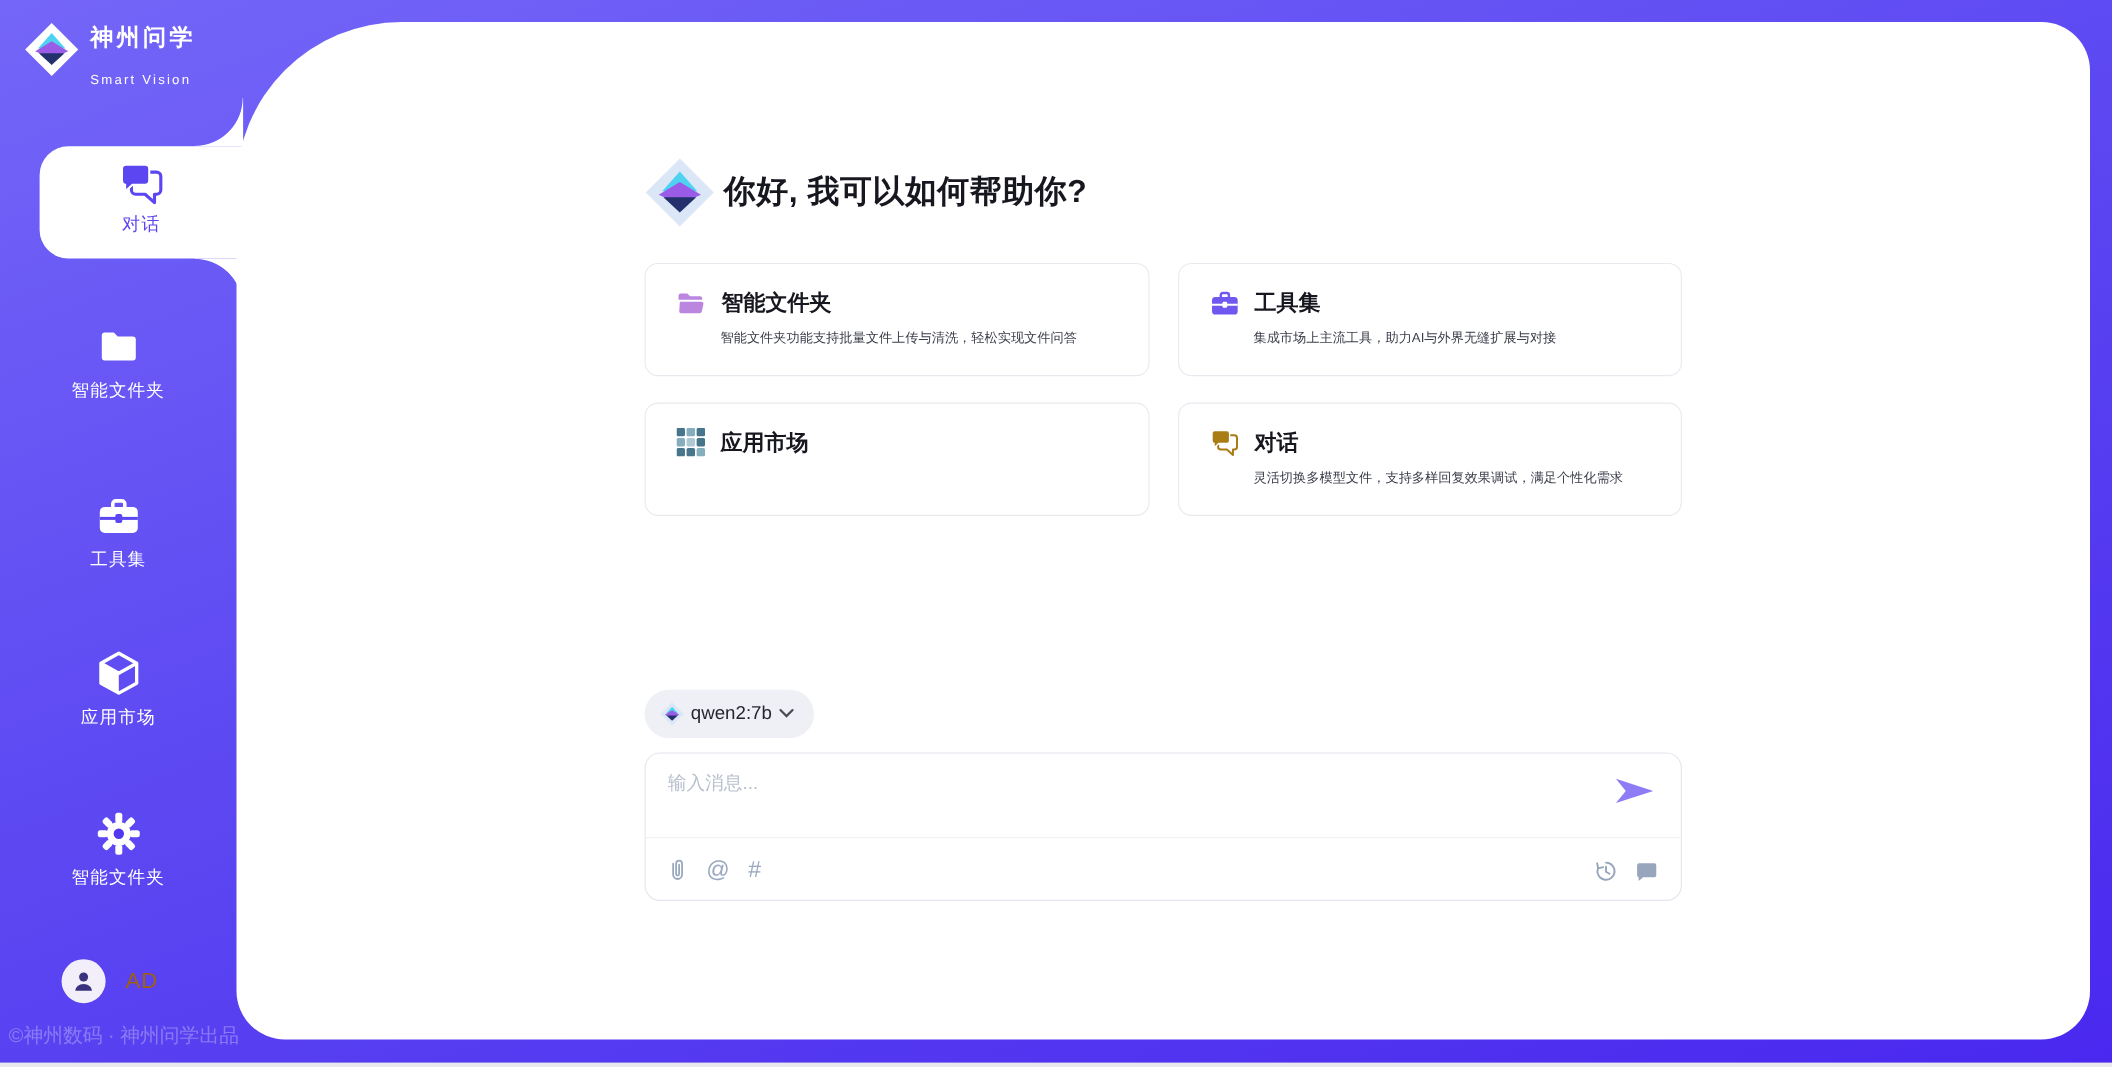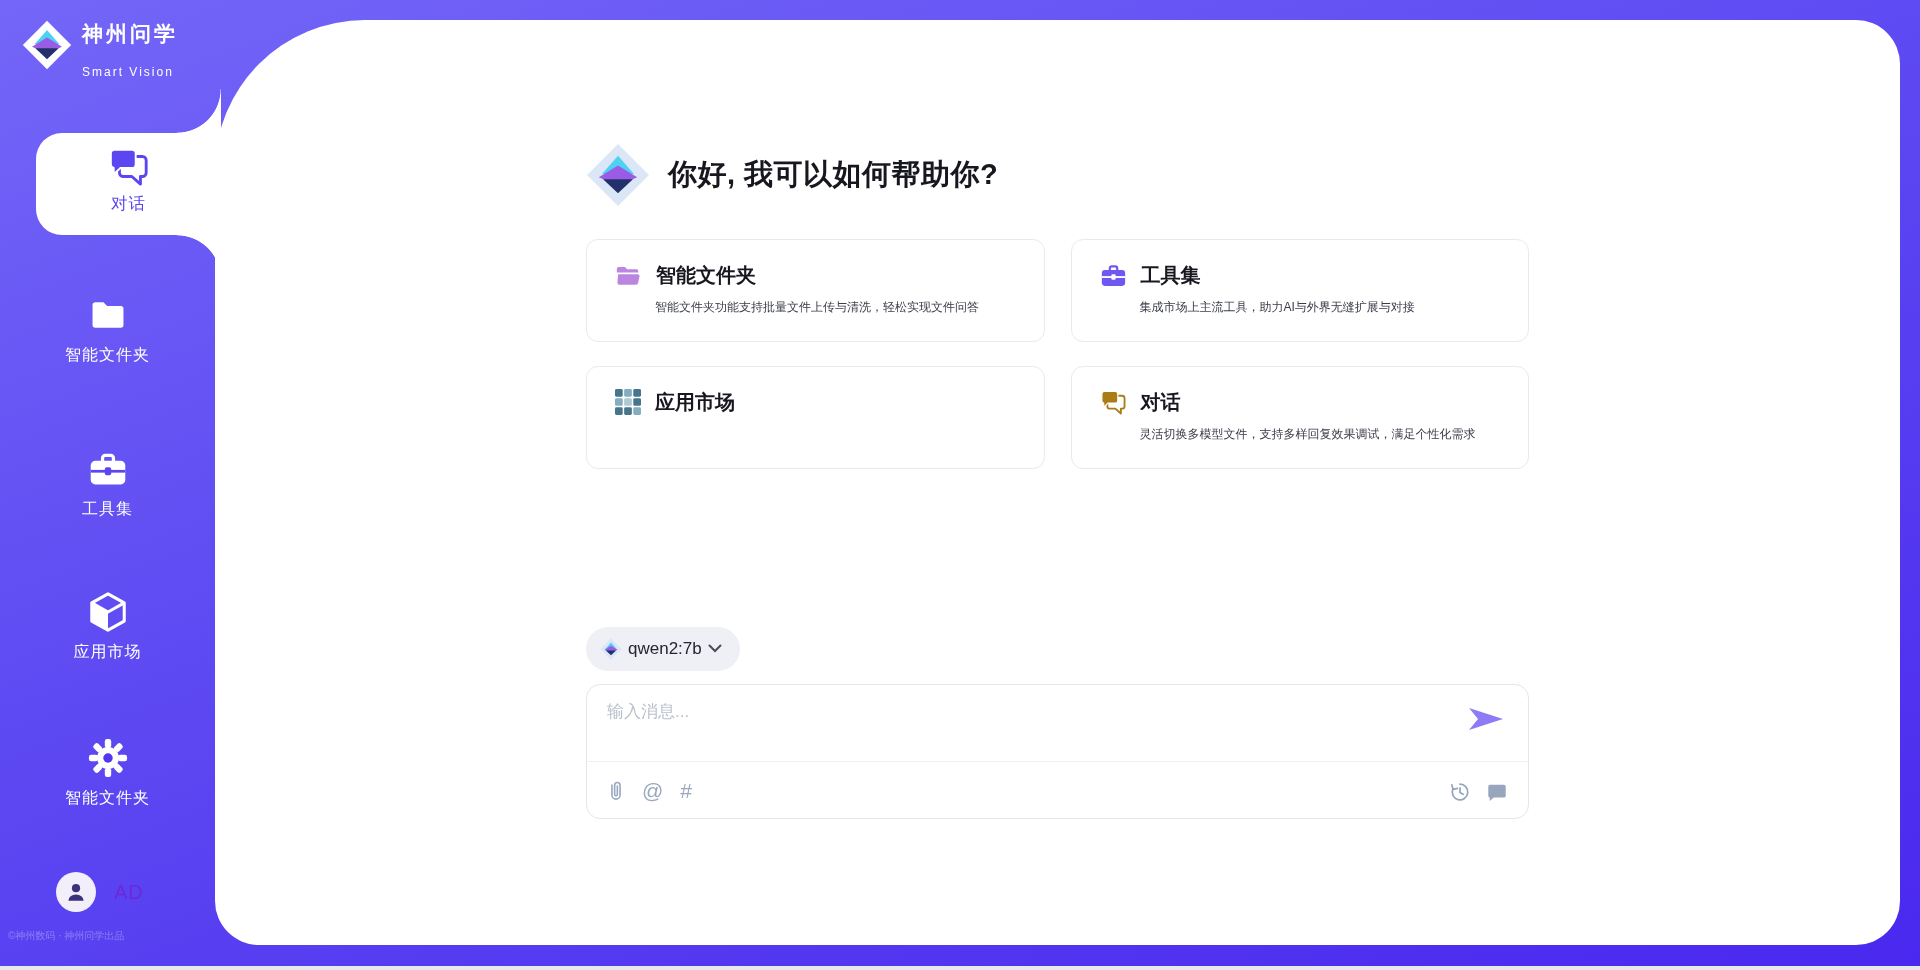--- a/index.html
+++ b/index.html
@@ -35,26 +35,26 @@
   .nav-active::before, .nav-active::after {
     content:""; position:absolute; right:0; width:44px; height:44px;
   }
   .nav-active::before { top:-44px;  background:radial-gradient(circle 44px at 0 0,   rgba(255,255,255,0) 43.2px, #fff 44px); }
   .nav-active::after  { bottom:-44px; background:radial-gradient(circle 44px at 0 100%, rgba(255,255,255,0) 43.2px, #fff 44px); }
   .nav-active .nav-icon { width:44px; height:44px; margin:12px auto 0; display:flex; align-items:center; justify-content:center; }
   .nav-active .nav-label { margin-top:4px; font-size:16.5px; color:#5b46f1; letter-spacing:1px; }
 
   .user-row { position:absolute; top:872px; left:56px; display:flex; align-items:center; gap:18px; cursor:pointer; }
   .avatar { width:40px; height:40px; border-radius:50%; background:#f2effb; display:flex; align-items:center; justify-content:center; }
-  .user-name { color:#6d28d9; font-size:20px; letter-spacing:1px; }
-  .copyright { position:absolute; top:929px; left:8px; width:210px; color:rgba(255,255,255,0.30); font-size:10px; white-space:nowrap; }
+  .user-name { color:#a16207; font-size:20px; letter-spacing:1px; }
+  .copyright { position:absolute; top:929px; left:8px; width:210px; color:rgba(255,255,255,0.30); font-size:18px; white-space:nowrap; }
 
   
   .content { width:943px; margin:0 auto; padding-top:123px; position:relative; }
-  .greeting { display:flex; align-items:center; gap:18px; margin-bottom:32px; }
+  .greeting { display:flex; align-items:center; gap:8px; margin-bottom:32px; }
   .greeting h1 { font-size:29px; font-weight:700; color:#17171f; letter-spacing:0.5px; }
 
   .cards { display:grid; grid-template-columns:1fr 1fr; gap:24px 26px; }
   .card { border:1px solid #e9e9f0; border-radius:12px; padding:22px 28px 24px; background:#fff; cursor:pointer; }
   .card-head { display:flex; align-items:center; gap:14px; margin-bottom:9px; }
   .card-title { font-size:20px; font-weight:700; color:#17171f; }
   .card-desc { margin-left:40px; font-size:12px; line-height:1.58; color:#3a3d49; }
 
   .model-row { margin-top:158px; }
   .model-pill { display:inline-flex; align-items:center; gap:6px; height:44px; padding:0 18px 0 14px;

